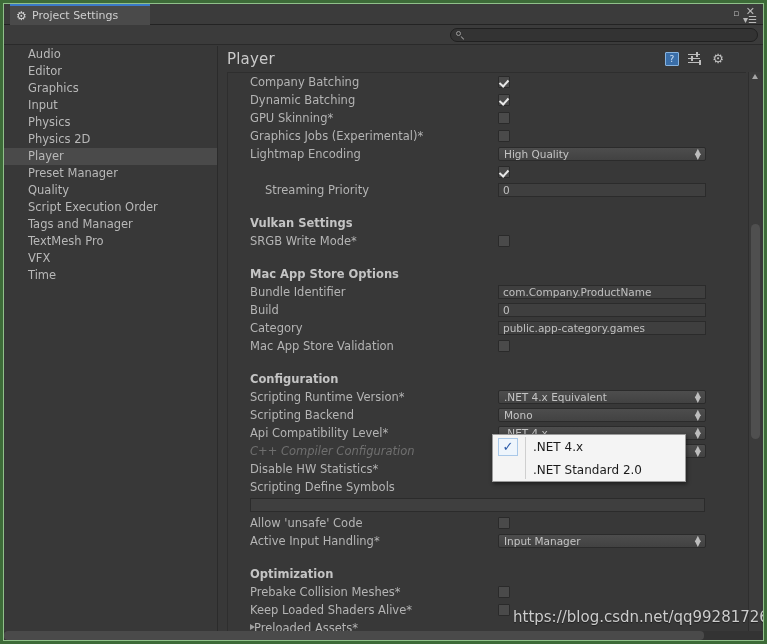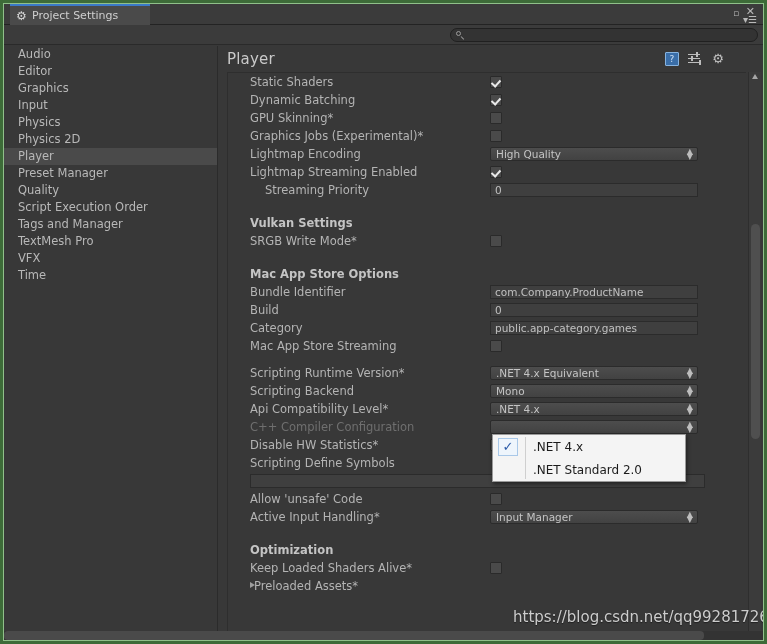--- a/index.html
+++ b/index.html
@@ -149,21 +149,21 @@
     left: 4px; top: 46px;
     width: 214px; bottom: 12px;
     background: #383838;
     border-right: 1px solid #2b2b2b;
     box-sizing: border-box;
     overflow: hidden;
   }
   .cat {
     height: 17px;
     line-height: 17px;
-    padding-left: 14px;
+    padding-left: 24px;
     color: #b8b8b8;
     font-size: 11.5px;
     white-space: nowrap;
   }
   .cat.selected {
     background: #4a4a4a;
   }
 
   
   .rightpanel {
@@ -241,38 +241,38 @@
     align-items: center;
   }
   .row .lbl {
     position: absolute;
     left: 22px;
     font-size: 11.5px;
     color: #b4b4b4;
     white-space: nowrap;
   }
   .row .lbl.indent  { left: 37px; }
-  .row .lbl.dim     { color: #6f6f6f; }
+  .row .lbl.dim     { color: #6f6f6f; font-style: italic; }
   .group {
     height: 22px;
     display: flex;
     align-items: flex-end;
     padding-bottom: 2px;
   }
   .group .glbl {
     position: absolute;
     left: 22px;
     font-size: 11.5px;
     font-weight: bold;
     color: #c4c4c4;
   }
   .spacer { height: 9px; }
 
   
-  .fcol { position: absolute; left: 262px; }
+  .fcol { position: absolute; left: 270px; }
 
   .chk {
     width: 12px; height: 12px;
     background: #4a4a4a;
     border: 1px solid #2a2a2a;
     box-sizing: border-box;
     border-radius: 1px;
     position: relative;
   }
   .chk.on::after {
@@ -471,41 +471,40 @@
     <div class="page-title">Player</div>
 
     <div class="hdr-icons">
       <span class="hico help"></span>
       <span class="hico preset"></span>
       <span class="hico gear">⚙</span>
     </div>
 
     <div class="inspector" id="inspector">
         <div class="row">
-          <span class="lbl">Static Shaders</span>
+          <span class="lbl">Company Batching</span>
           <span class="fcol chk on"></span>
         </div>
         <div class="row">
           <span class="lbl">Dynamic Batching</span>
           <span class="fcol chk on"></span>
         </div>
         <div class="row">
           <span class="lbl">GPU Skinning*</span>
           <span class="fcol chk"></span>
         </div>
         <div class="row">
           <span class="lbl">Graphics Jobs (Experimental)*</span>
           <span class="fcol chk"></span>
         </div>
         <div class="row">
           <span class="lbl">Lightmap Encoding</span>
           <div class="fcol popup-field"><span>High Quality</span><span class="arrows">▲<br>▼</span></div>
         </div>
         <div class="row">
-          <span class="lbl">Lightmap Streaming Enabled</span>
           <span class="fcol chk on"></span>
         </div>
         <div class="row">
           <span class="lbl indent">Streaming Priority</span>
           <div class="fcol text-field">0</div>
         </div>
         <div class="spacer"></div>
         <div class="row group">
           <span class="glbl">Vulkan Settings</span>
         </div>
@@ -523,24 +522,27 @@
         </div>
         <div class="row">
           <span class="lbl">Build</span>
           <div class="fcol text-field">0</div>
         </div>
         <div class="row">
           <span class="lbl">Category</span>
           <div class="fcol text-field">public.app-category.games</div>
         </div>
         <div class="row">
-          <span class="lbl">Mac App Store Streaming</span>
+          <span class="lbl">Mac App Store Validation</span>
           <span class="fcol chk"></span>
         </div>
         <div class="spacer"></div>
+        <div class="row group">
+          <span class="glbl">Configuration</span>
+        </div>
         <div class="row">
           <span class="lbl">Scripting Runtime Version*</span>
           <div class="fcol popup-field"><span>.NET 4.x Equivalent</span><span class="arrows">▲<br>▼</span></div>
         </div>
         <div class="row">
           <span class="lbl">Scripting Backend</span>
           <div class="fcol popup-field"><span>Mono</span><span class="arrows">▲<br>▼</span></div>
         </div>
         <div class="row">
           <span class="lbl">Api Compatibility Level*</span>
@@ -564,20 +566,24 @@
           <span class="lbl">Allow 'unsafe' Code</span>
           <span class="fcol chk"></span>
         </div>
         <div class="row">
           <span class="lbl">Active Input Handling*</span>
           <div class="fcol popup-field"><span>Input Manager</span><span class="arrows">▲<br>▼</span></div>
         </div>
         <div class="spacer"></div>
         <div class="row group">
           <span class="glbl">Optimization</span>
+        </div>
+        <div class="row">
+          <span class="lbl">Prebake Collision Meshes*</span>
+          <span class="fcol chk"></span>
         </div>
         <div class="row">
           <span class="lbl">Keep Loaded Shaders Alive*</span>
           <span class="fcol chk"></span>
         </div>
         <div class="row">
           <span class="tri"></span>
           <span class="lbl" style="left: 26px;">Preloaded Assets*</span>
         </div>
       </div>

